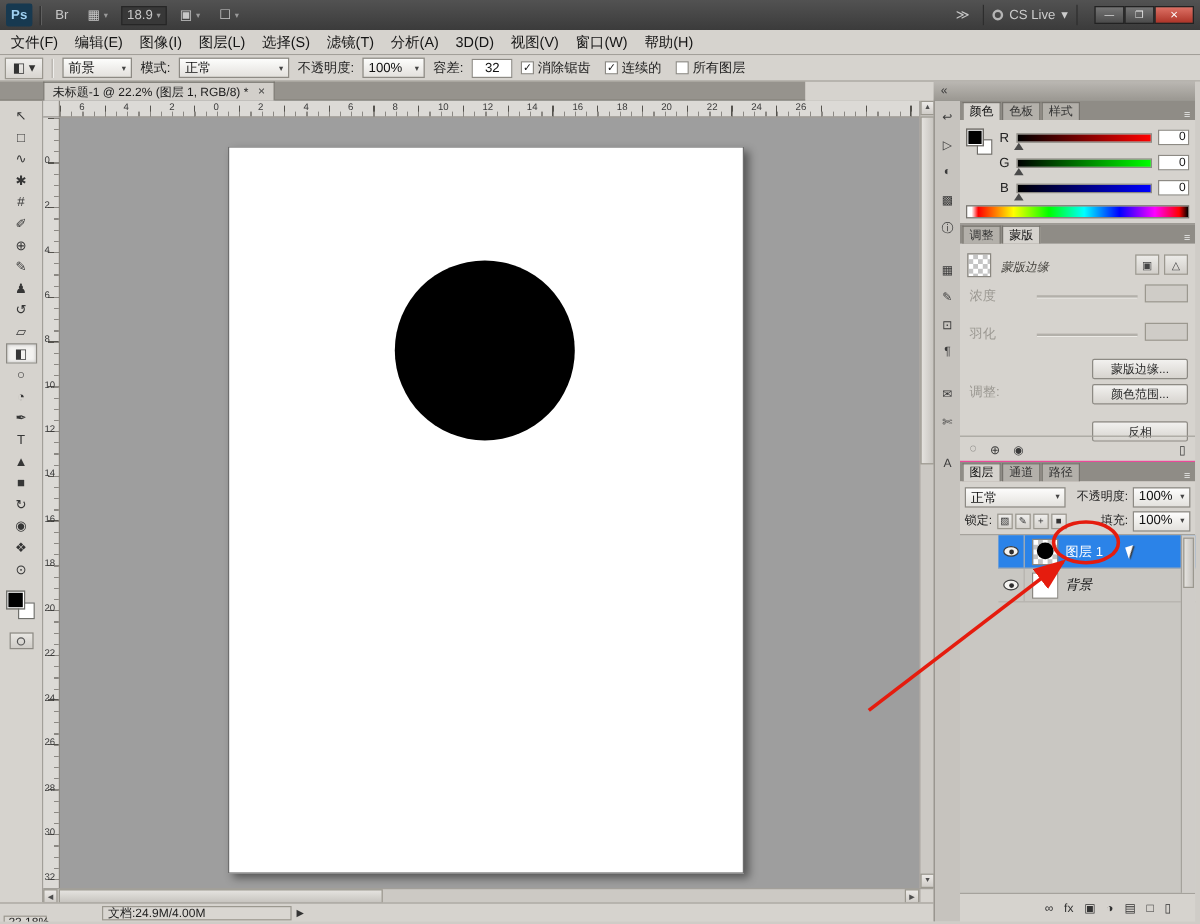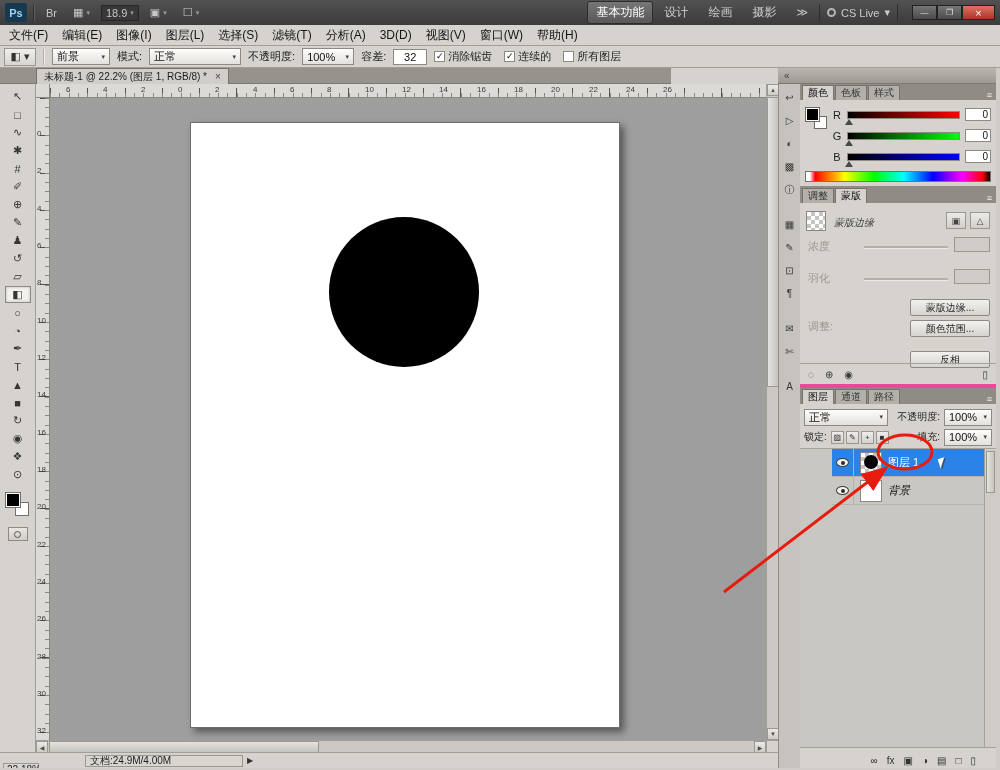--- a/index.html
+++ b/index.html
@@ -174,21 +174,21 @@
     border-bottom:1px solid #eceae6; }
   .m-box { position:absolute; right:6px; width:36px; height:15px; background:#cfccc7; border:1px solid #9b988f; }
   .m-btn { position:absolute; right:6px; width:80px; height:17px; font-size:10px; color:#2a2a2a;
     background:linear-gradient(#f2f1ef,#d7d4cf); border:1px solid #8d8a84; border-radius:2px;
     display:flex; align-items:center; justify-content:center; }
   .m-footer { position:absolute; left:0; right:0; top:176px; height:22px; border-top:1px solid #a5a29c;
     display:flex; align-items:center; gap:11px; padding:0 8px; font-size:10px; color:#3a3a3a; }
   .m-footer .last { margin-left:auto; }
 
   
-  #layerspanel { position:absolute; left:0; top:300px; width:196px; height:384px; border-top:4px solid #ec4899;text-align:right; }
+  #layerspanel { position:absolute; left:0; top:300px; width:196px; height:384px; border-top:1px solid #ec4899;text-align:right; }
   .lp-row { display:flex; align-items:center; gap:4px; padding:0 4px; }
   .blend-row { height:22px; margin-top:2px; }
   .blend-dd { width:84px; }
   .sm-label { font-size:10px; color:#1d1d1d; }
   .combo { width:48px; }
   .lock-row { height:18px; }
   .lock-btn { width:13px; height:13px; border:1px solid #9b988f; background:linear-gradient(#eeedeb,#d5d2cd);
     display:flex; align-items:center; justify-content:center; font-size:8px; color:#333; }
   .ml-auto { margin-left:auto; }
   .layer-list { position:absolute; left:0; top:60px; width:196px; height:300px; background:#c9c7c2;
@@ -242,30 +242,20 @@
   </div>
   <div class="ab-btn">
     <span>▣</span>
     <span class="caret">▾</span>
   </div>
   <div class="ab-btn">
     <span>☐</span>
     <span class="caret">▾</span>
   </div>
   <div class="spacer"></div>
-  <div style="display:flex;align-items:center;gap:2px">
-
-      <div class="ws-btn active">基本功能</div>
-
-      <div class="ws-btn">设计</div>
-
-      <div class="ws-btn">绘画</div>
-
-      <div class="ws-btn">摄影</div>
-    </div>
   <div class="ab-btn">≫</div>
   <div class="cslive">
     <span class="cs-circle"></span>
     <span>CS Live</span>
     <span class="caret">▾</span>
   </div>
   <div class="win-btns">
     <div class="win-btn">—</div>
     <div class="win-btn">❐</div>
     <div class="win-btn close">×</div>

